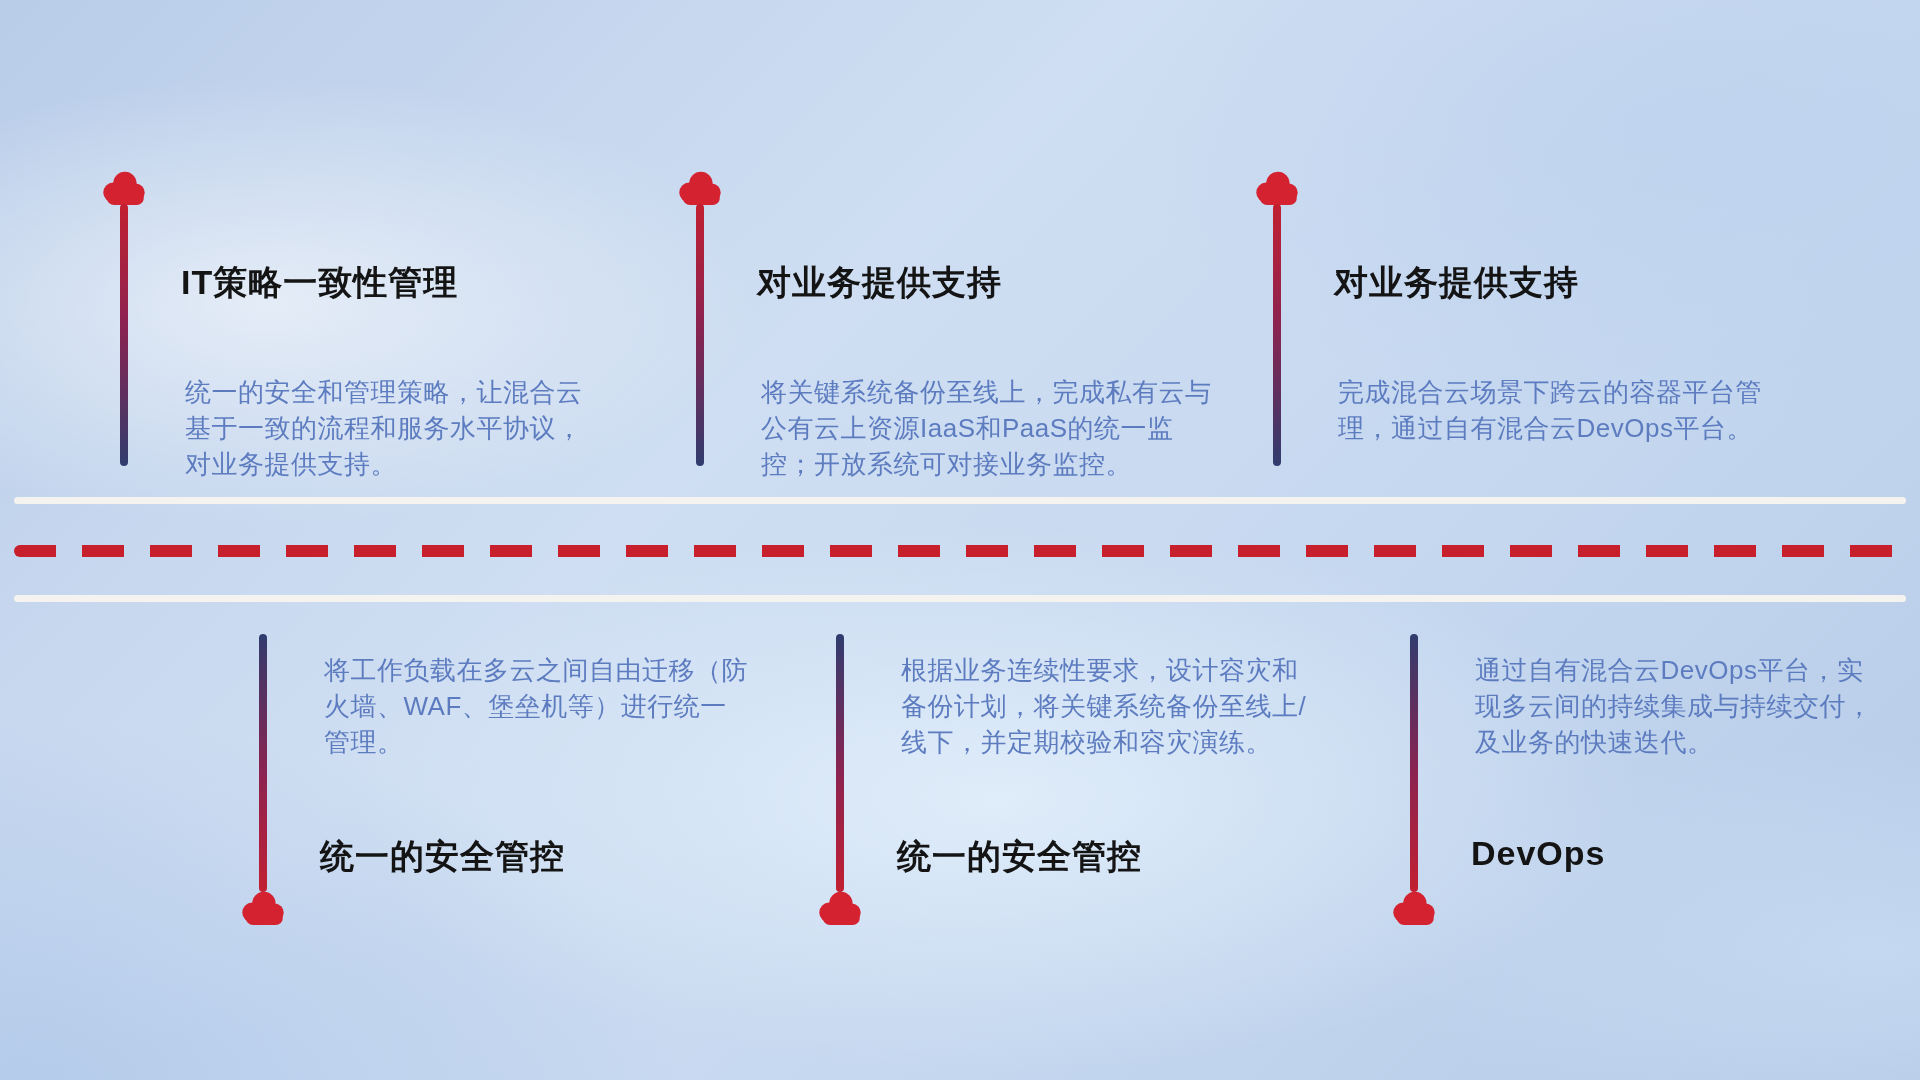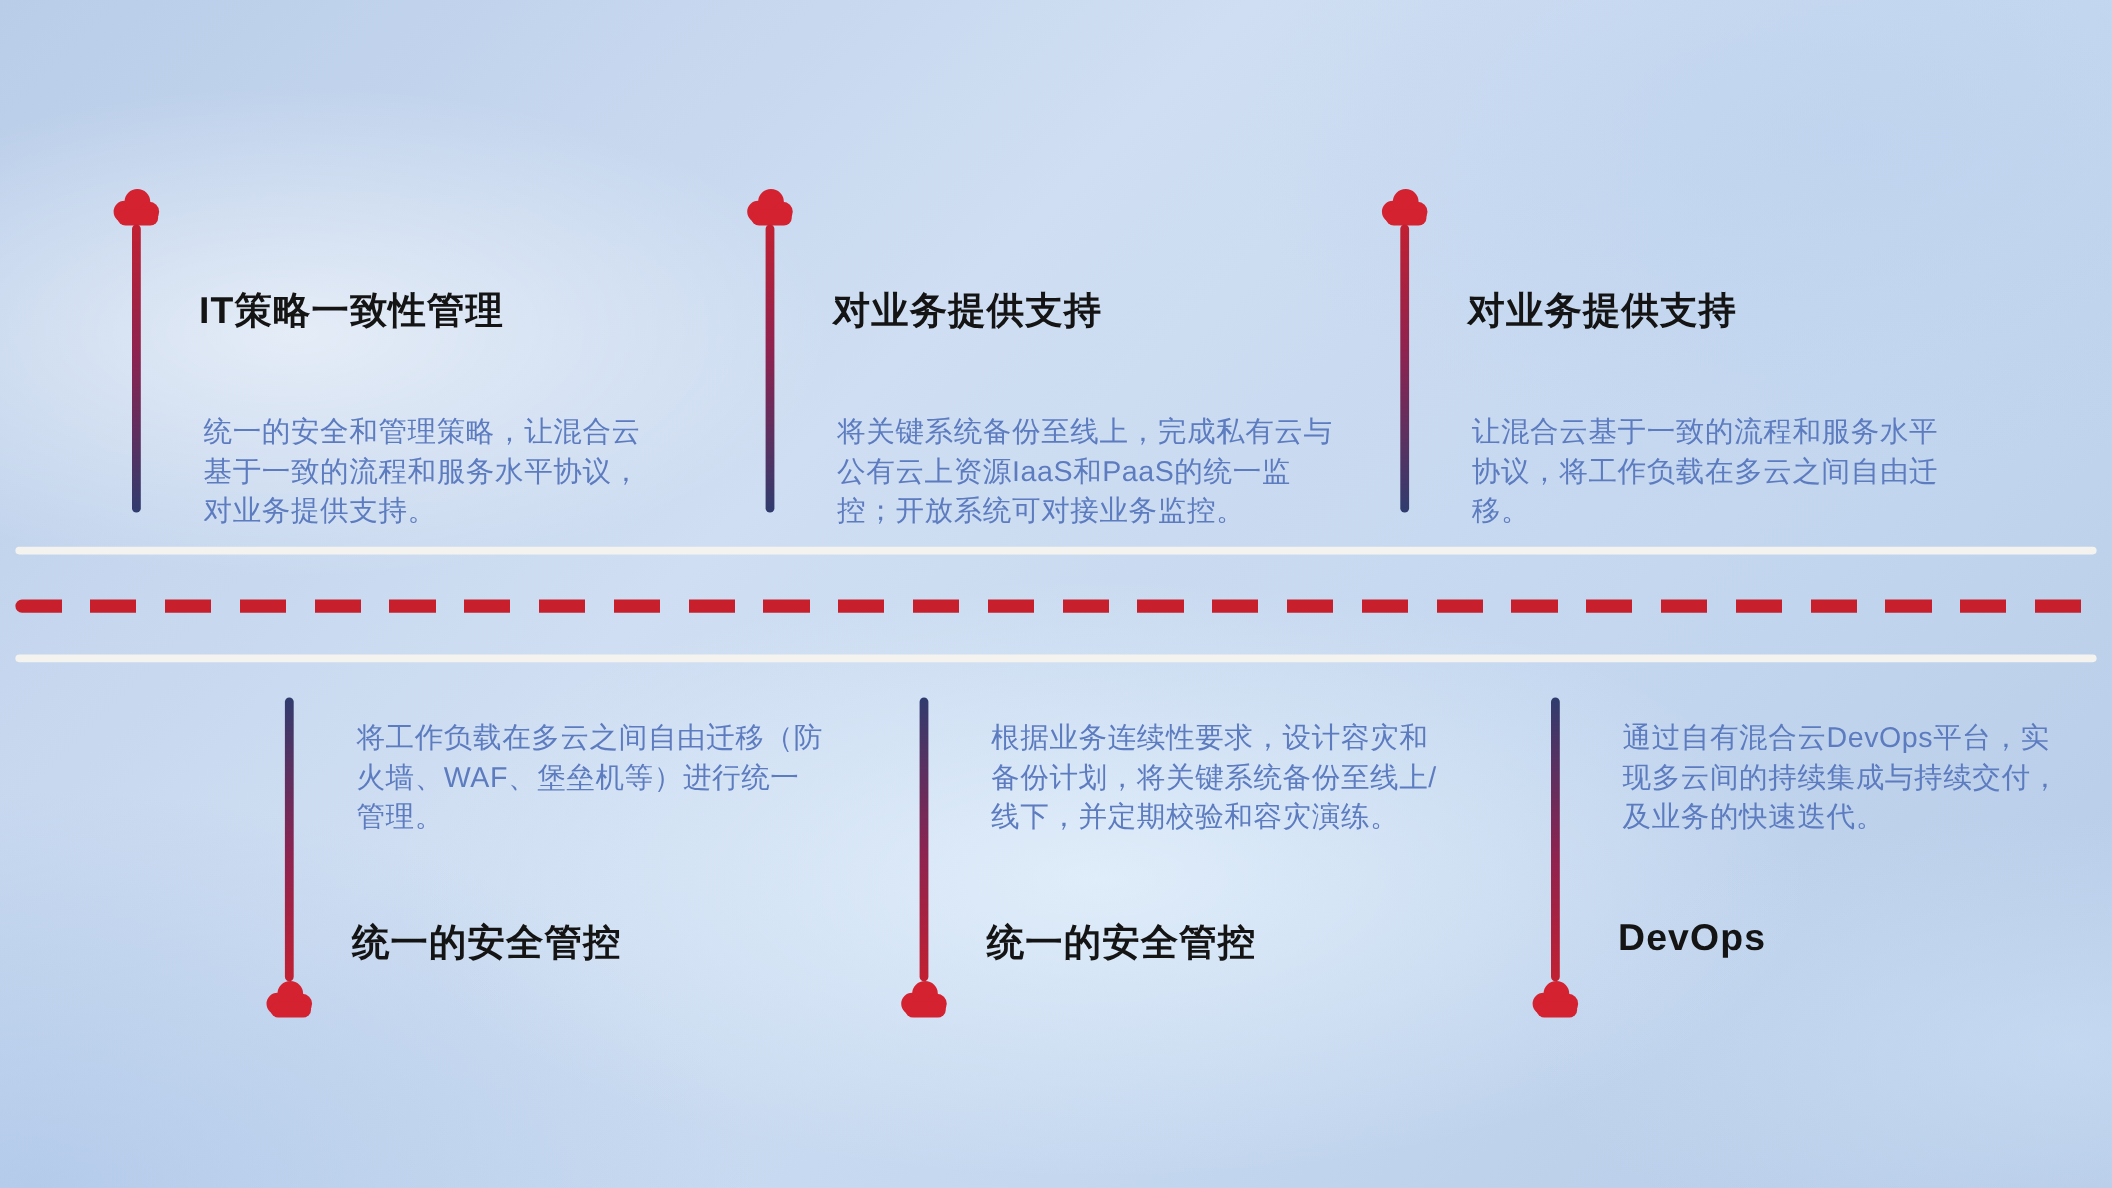--- a/index.html
+++ b/index.html
@@ -111,21 +111,21 @@
     <span class="cloud">
       <svg viewBox="0 0 60 42" fill="#d42230" aria-hidden="true">
         <circle cx="18" cy="26" r="11"></circle>
           <circle cx="31" cy="16" r="13"></circle>
           <circle cx="43" cy="26" r="10"></circle>
         <rect x="11" y="24" width="41" height="16" rx="8"></rect>
       </svg>
     </span>
     <span class="stem"></span>
     <h2 class="title">对业务提供支持</h2>
-    <p class="desc" style="width:425px">让混合云基于一致的流程和服务水平协议，将工作负载在多云之间自由迁移。</p>
+    <p class="desc" style="width:425px">完成混合云场景下跨云的容器平台管理，通过自有混合云DevOps平台。</p>
   </section>
 
   <section class="item bottom-row" style="left:263px">
     <span class="stem"></span>
     <span class="cloud">
       <svg viewBox="0 0 60 42" fill="#d42230" aria-hidden="true">
         <circle cx="18" cy="26" r="11"></circle>
           <circle cx="31" cy="16" r="13"></circle>
           <circle cx="43" cy="26" r="10"></circle>
         <rect x="11" y="24" width="41" height="16" rx="8"></rect>

